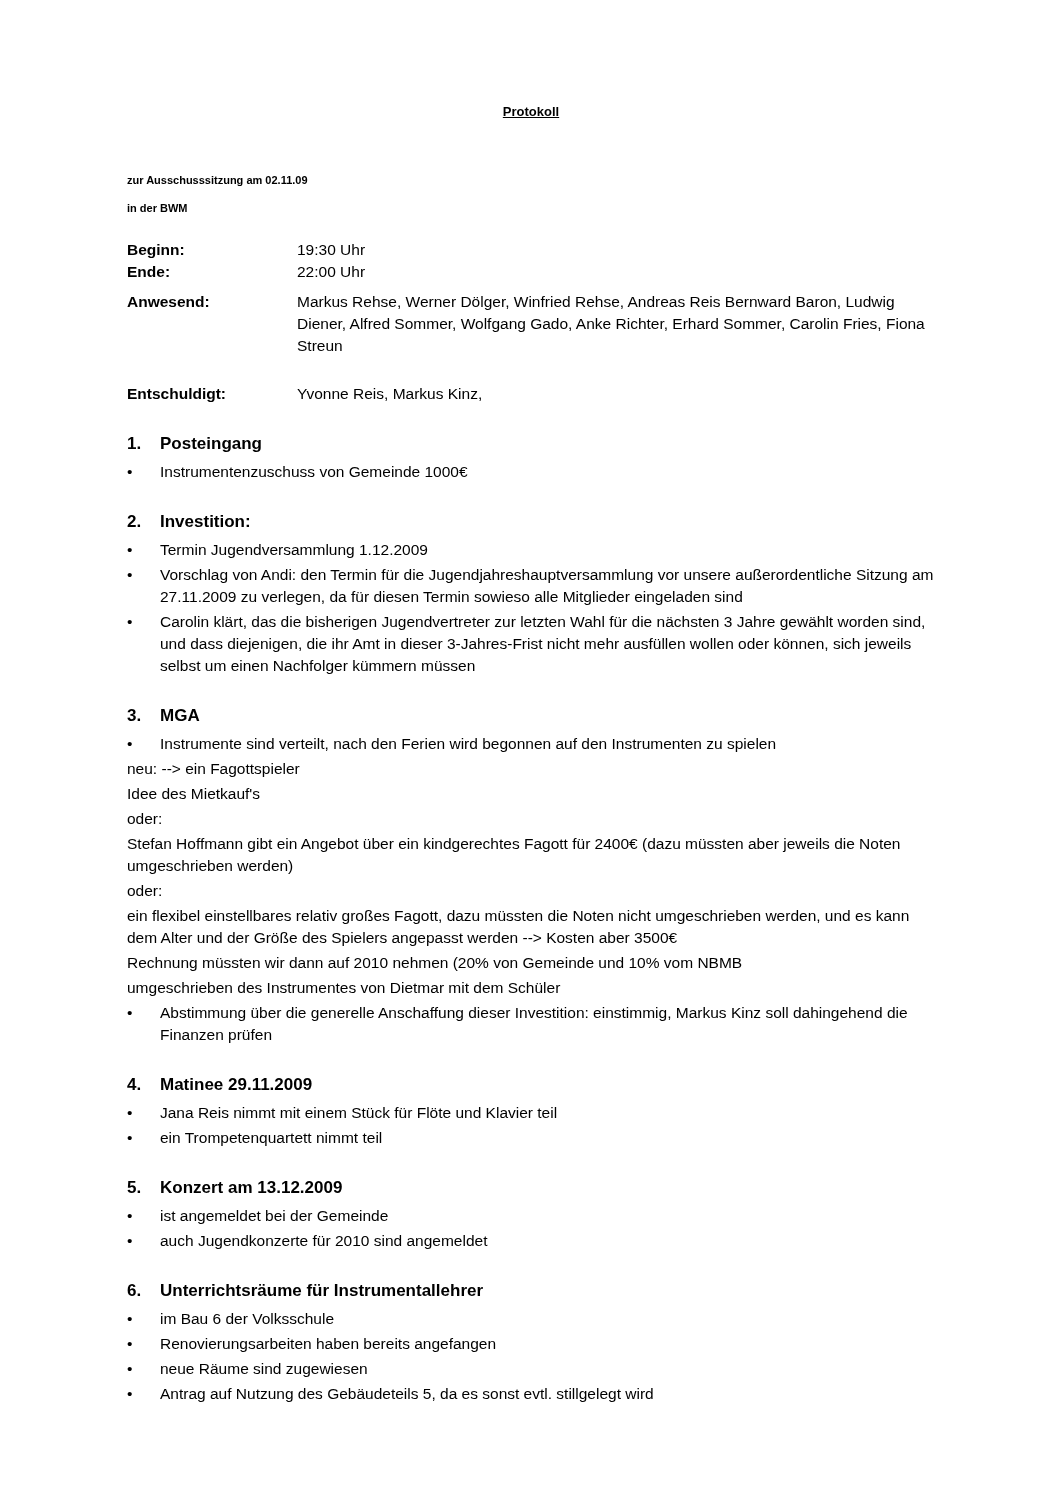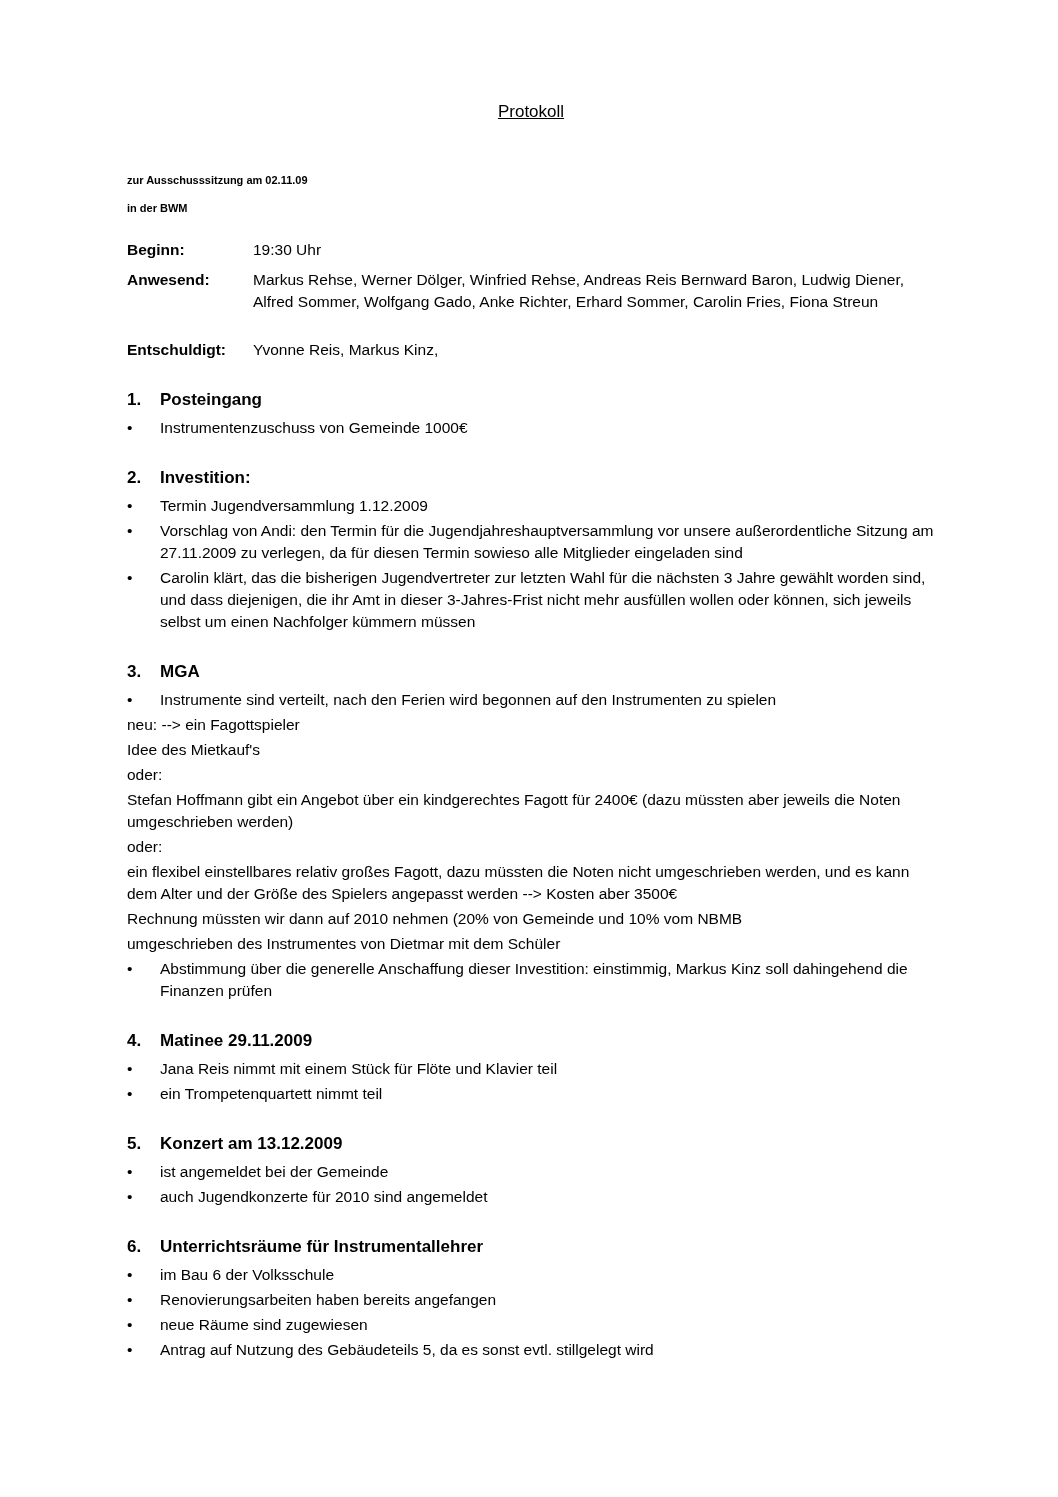--- a/index.html
+++ b/index.html
@@ -6,27 +6,27 @@
   .page{
     width:1058px;height:1497px;
     background:#ffffff;color:#000000;
     font-family:"Liberation Sans",sans-serif;
     font-size:15.5px;line-height:22px;
     box-sizing:border-box;
     padding:100px 123px 0 127px;
     overflow:hidden;
   }
   .title{
-    text-align:center;font-weight:normal;font-size:17px;line-height:24px;
+    text-align:center;font-weight:bold;font-size:13px;line-height:24px;
     margin:0 0 42px 0;
   }
   .title span{text-decoration:underline;}
   .subtitle{font-weight:bold;font-size:11px;line-height:28px;}
   .meta{margin-top:17px;}
-  .row{display:flex;}
+  .row{display:flex;gap:44px;}
   .label{font-weight:bold;flex:0 0 126px;}
   .value{flex:1 1 auto;}
   .att-anwesend{margin-top:8px;}
   .att-entschuldigt{margin-top:26px;}
   .section{margin-top:27px;}
   .section-heading{display:flex;font-weight:bold;font-size:17px;line-height:24px;margin-bottom:5px;}
   .section-number{flex:0 0 33px;}
   .item{margin-bottom:3px;}
   .item.bullet{display:flex;}
   .marker{flex:0 0 33px;}
@@ -45,20 +45,24 @@
 
   <div class="subtitle">
     <div>zur Ausschusssitzung am 02.11.09</div>
     <div>in der BWM</div>
   </div>
 
   <div class="meta">
     <div class="row">
       <span class="label">Beginn:</span>
       <span class="value">19:30 Uhr</span>
+    </div>
+    <div class="row">
+      <span class="label">Ende:</span>
+      <span class="value">22:00 Uhr</span>
     </div>
   </div>
 
   <div class="row att-anwesend">
     <span class="label">Anwesend:</span>
     <span class="value">Markus Rehse, Werner Dölger, Winfried Rehse, Andreas Reis Bernward Baron, Ludwig Diener, Alfred Sommer, Wolfgang Gado, Anke Richter, Erhard Sommer, Carolin Fries, Fiona Streun</span>
   </div>
 
   <div class="row att-entschuldigt">
     <span class="label">Entschuldigt:</span>

